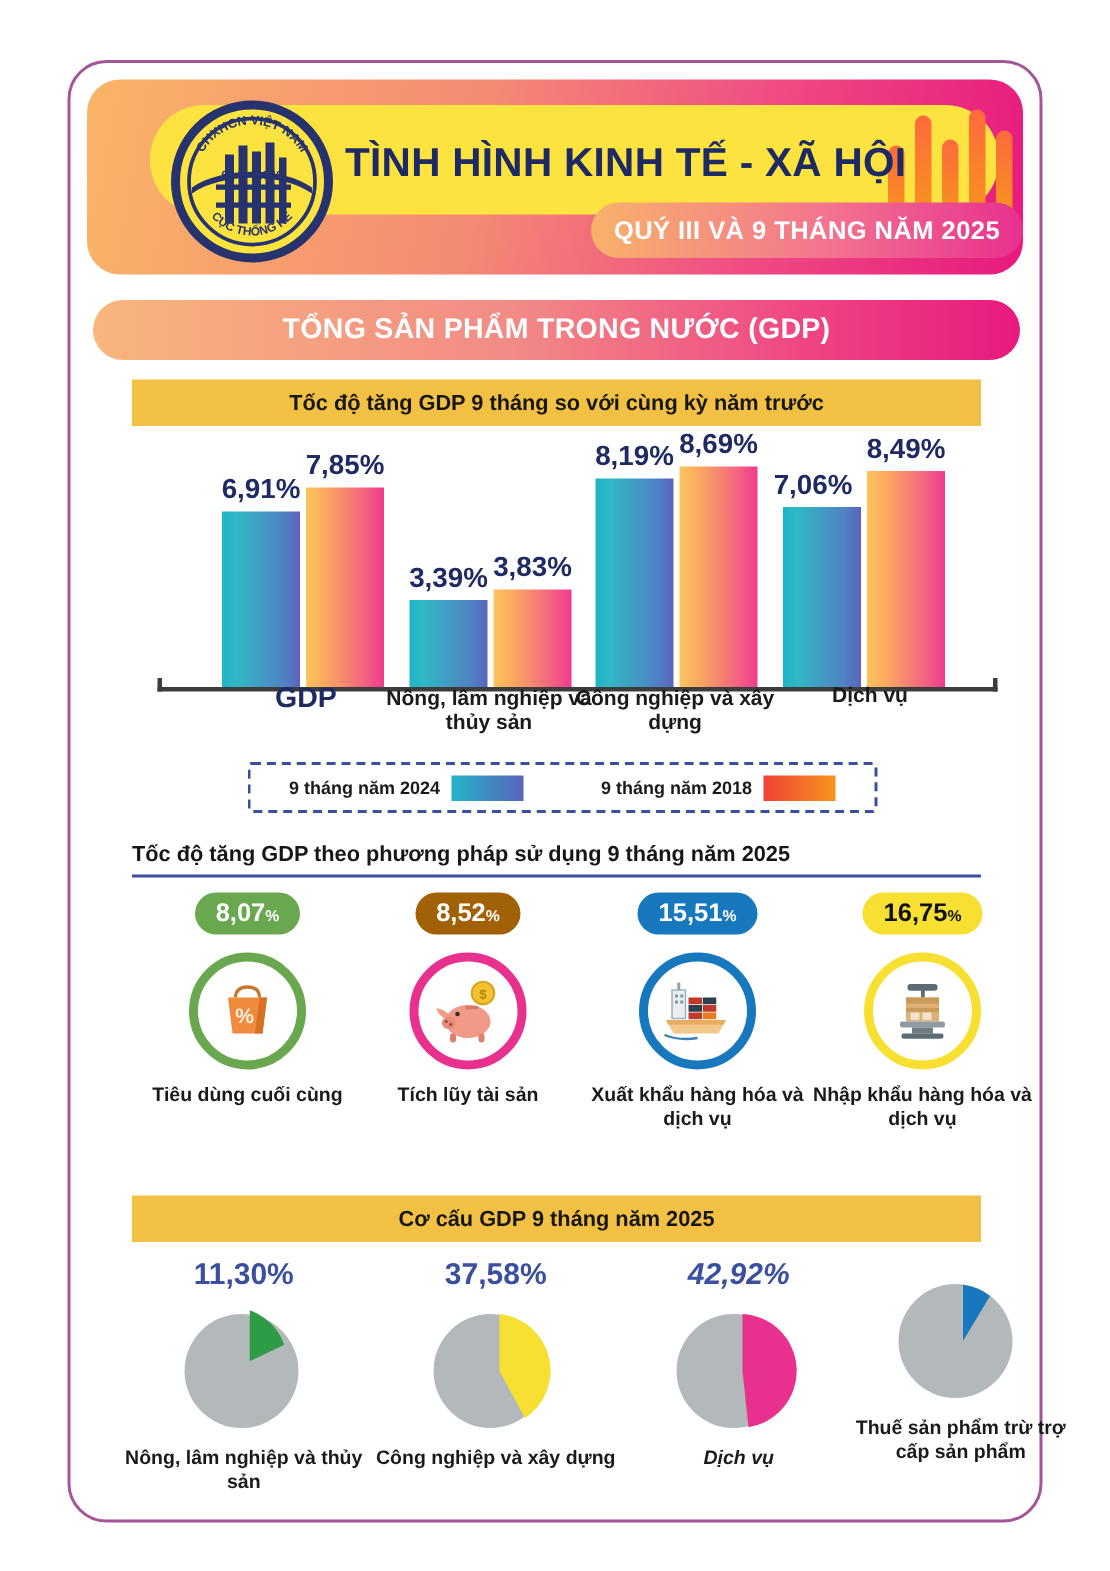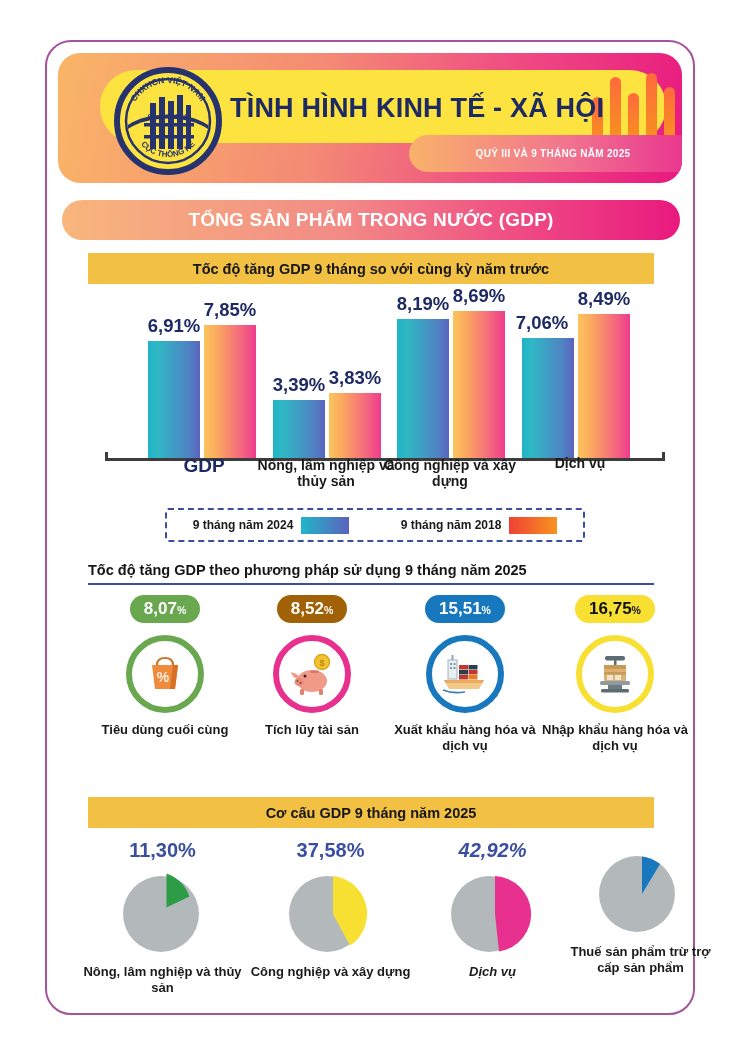--- a/index.html
+++ b/index.html
@@ -62,26 +62,26 @@
   }
   .header-bars { position: absolute; left: 530px; top: 12px; width: 90px; height: 78px; }
   .hbar {
     position: absolute; bottom: 0;
     width: 11px;
     border-radius: 6px 6px 0 0;
     background: linear-gradient(180deg, #ff6a3d 0%, #f7931e 100%);
   }
   .subtitle-pill {
     position: absolute;
-    left: 351px; top: 82px;
+    left: 336px; top: 82px;
     width: 288px; height: 37px;
     border-radius: 19px;
     background: linear-gradient(90deg, #f8b26a 0%, #f2738f 55%, #e8308f 100%);
     color: #ffffff;
-    font-size: 10px;
+    font-size: 17px;
     font-weight: 800;
     letter-spacing: .3px;
     display: flex; align-items: center; justify-content: center;
   }
 
   
   .section-gdp {
     position: absolute;
     left: 62px; top: 200px;
     width: 618px; height: 40px;

